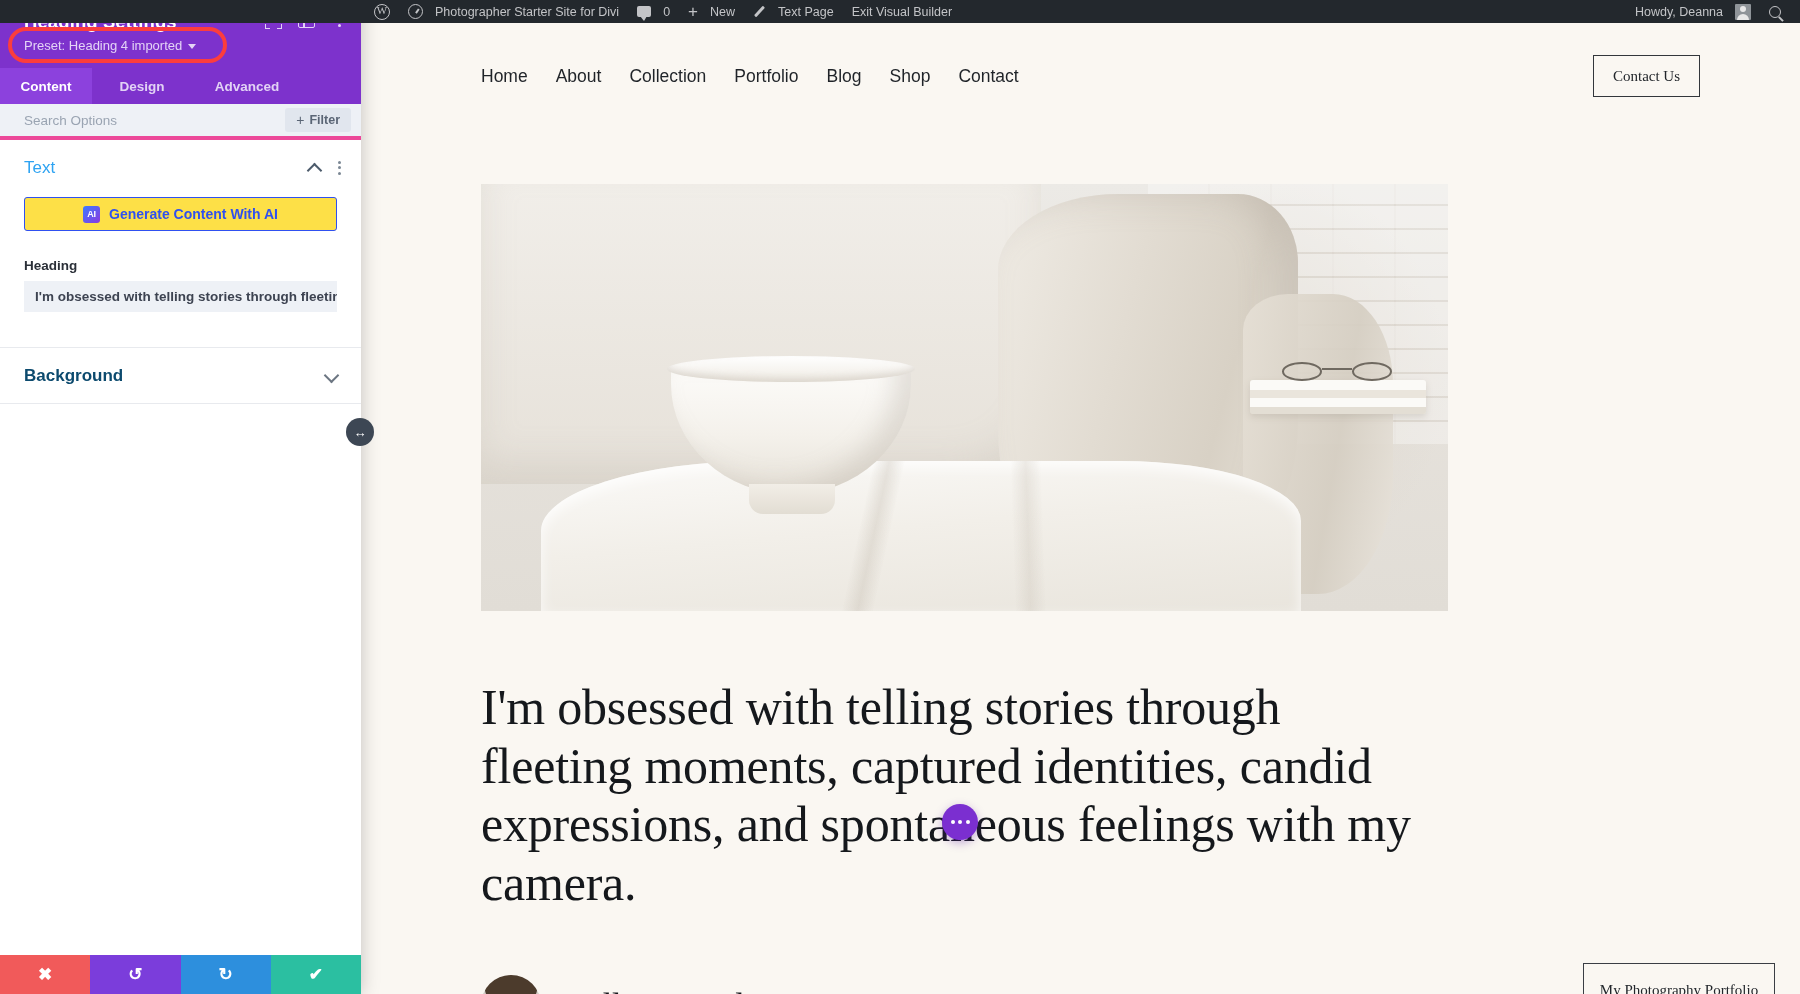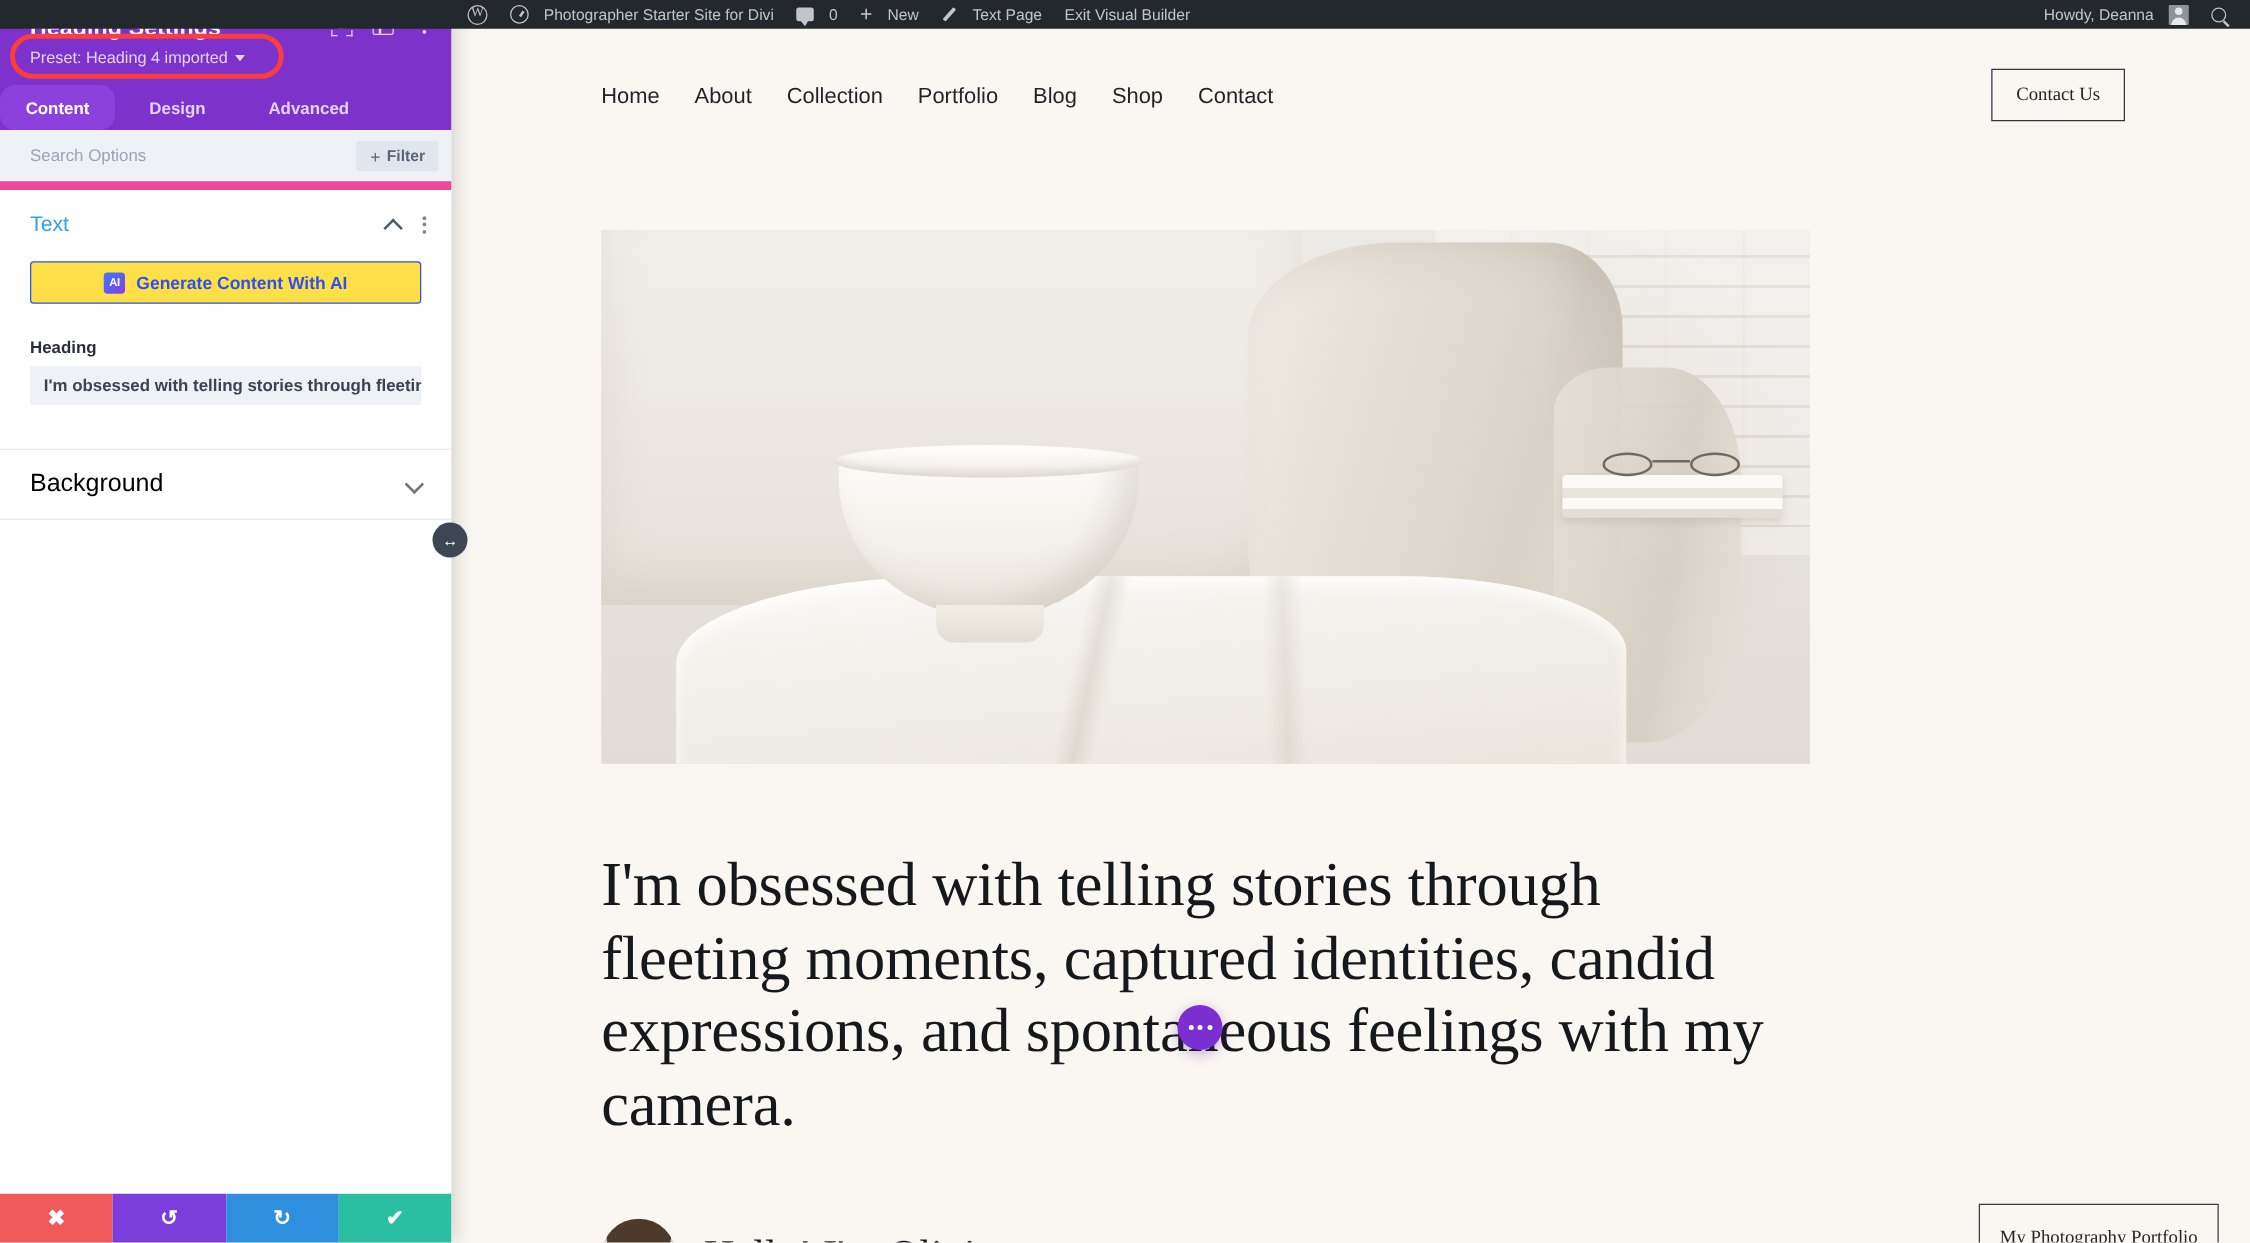--- a/index.html
+++ b/index.html
@@ -152,47 +152,46 @@
 
   .panel-tabs {
     display: flex; background: #7d32cc; height: 36px;
     flex: 0 0 auto;
   }
   .panel-tab {
     flex: 0 0 auto; width: 92px;
     color: #e2d2f5; font-size: 13.5px; font-weight: 600;
     display:flex; align-items:center; justify-content:center;
     cursor: pointer;
-    border-radius: 12px;
   }
   .panel-tab.active { background: #8c41dd; color: #ffffff; }
   .panel-tab:nth-child(2){ width: 100px; }
   .panel-tab:nth-child(3){ width: 110px; }
 
   .panel-search {
-    height: 48px; background: #eef1f6; display:flex; align-items:center;
+    height: 36px; background: #eef1f6; display:flex; align-items:center;
     padding: 0 10px 0 24px; flex: 0 0 auto;
-    border-bottom: 7px solid #ec4899;
+    border-bottom: 4px solid #ec4899;
   }
   .search-placeholder { color:#9aa4b2; font-size:13.5px; flex:1; }
   .filter-btn {
     background: #e1e6ee; color:#5a6575; font-size:12.5px; font-weight:600;
     border-radius: 3px; padding: 5px 11px; display:flex; align-items:center; gap:5px;
     cursor:pointer;
   }
   .filter-btn .pl { font-size:14px; line-height:1; font-weight:400; }
 
   .panel-body { flex: 1 1 auto; overflow: hidden; background:#fff; }
 
   .sect-row {
     display:flex; align-items:center; padding: 0 20px 0 24px;
     height: 55px; cursor:pointer;
   }
   .sect-title-open { color: #2ea3f2; font-size: 17px; font-weight: 400; flex:1; }
-  .sect-title-closed { color: #000000; font-size: 20px; font-weight: 400; flex:1; }
+  .sect-title-closed { color: #0c4a6e; font-size: 17px; font-weight: 700; flex:1; }
   .chev {
     width: 11px; height: 11px; border-right: 2px solid #4c5b6b; border-bottom: 2px solid #4c5b6b;
     transform: rotate(45deg); margin-right: 4px;
   }
   .chev.up { transform: rotate(-135deg); margin-top:5px; }
   .chev.grey { border-color:#6c7682; }
   .sect-dots { display:flex; flex-direction:column; gap:2.5px; margin-left: 14px; }
   .sect-dots i { width:3px;height:3px;border-radius:50%;background:#7b8794; display:block; }
 
   .ai-btn {

